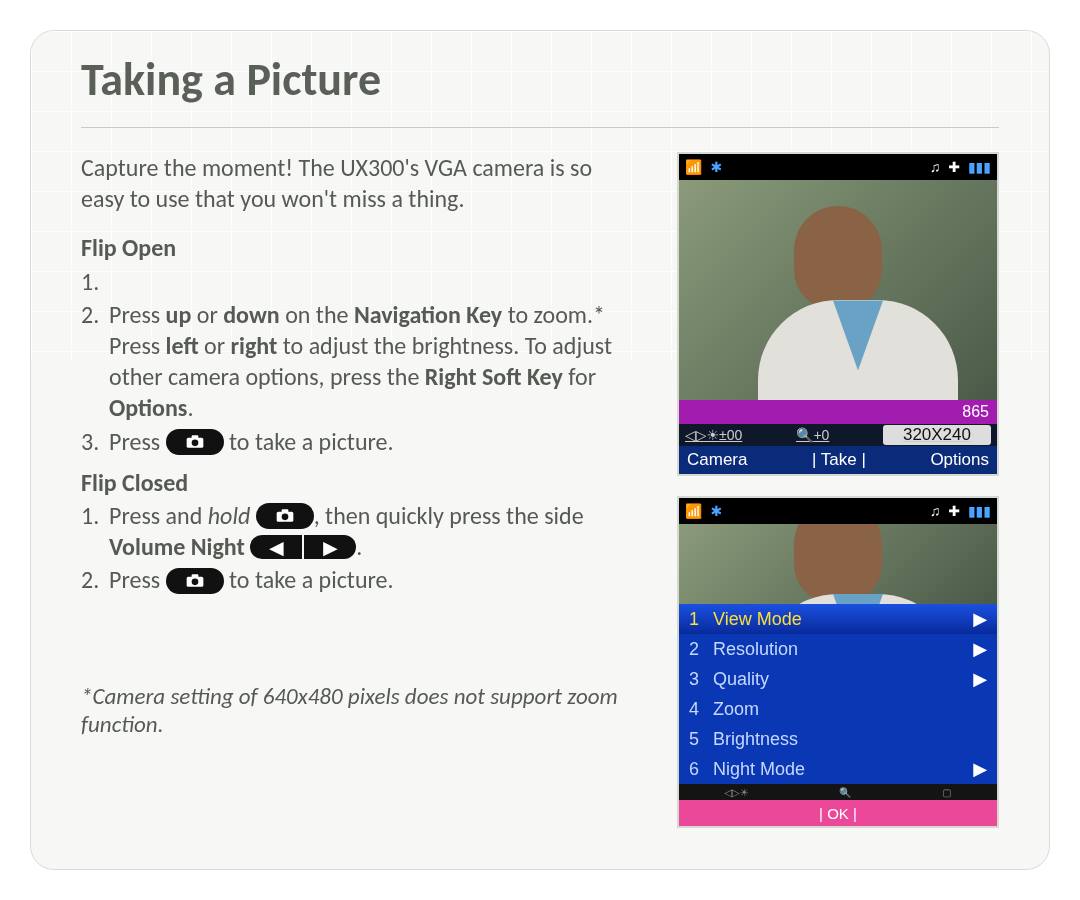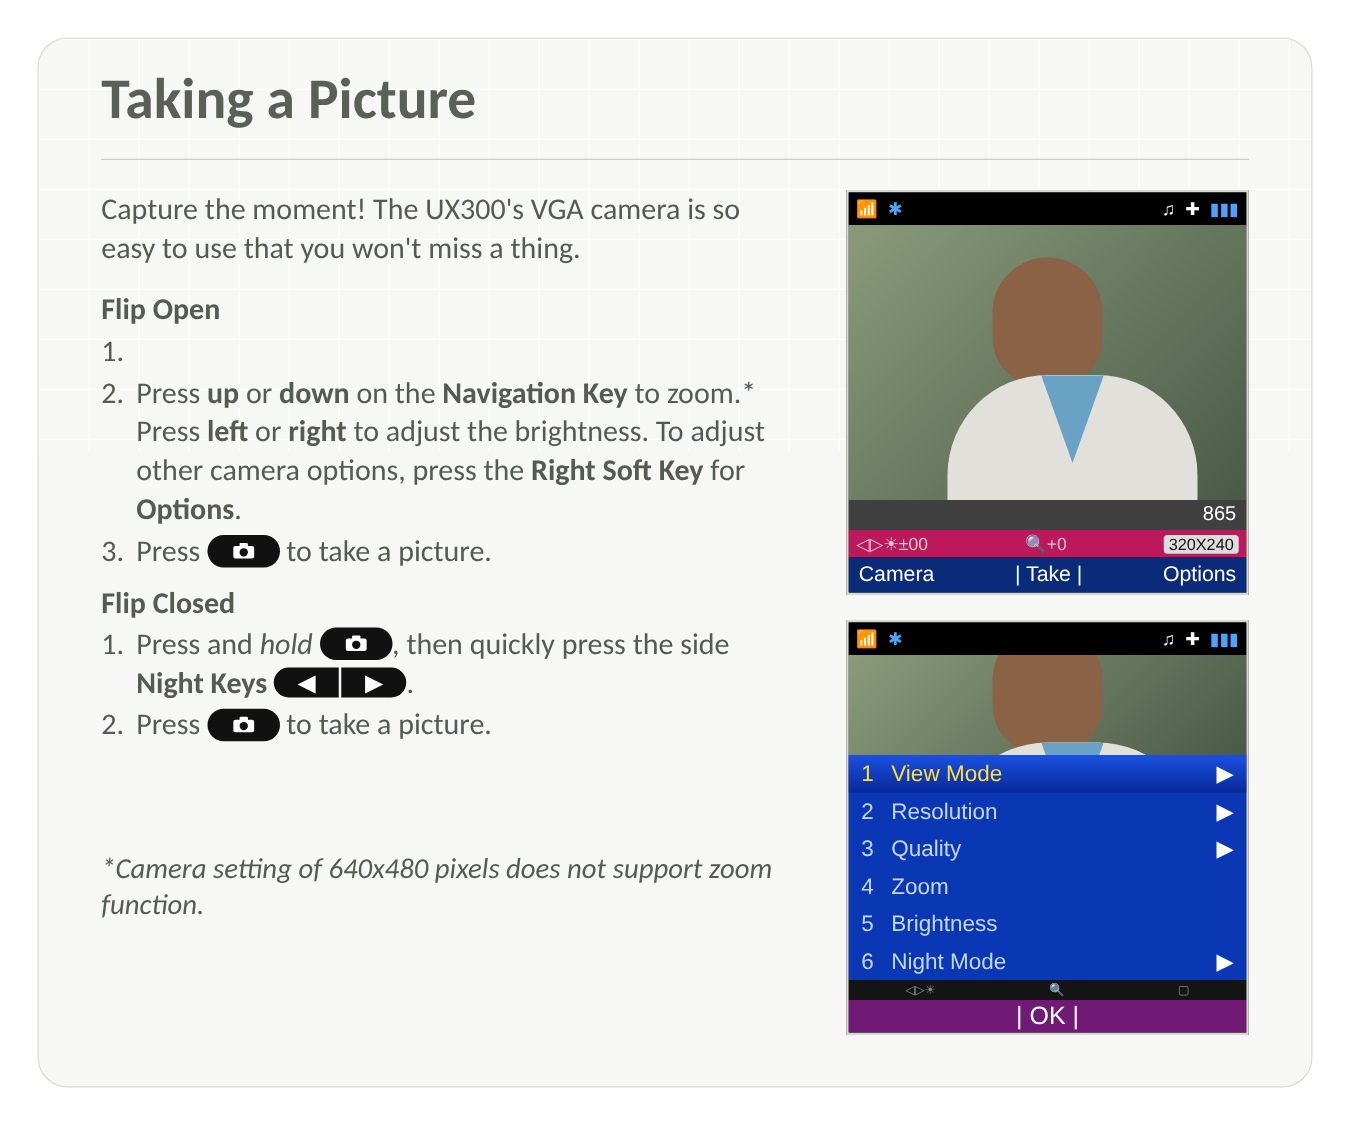--- a/index.html
+++ b/index.html
@@ -144,31 +144,31 @@
     position: relative;
   }
   .photo .collar {
     position:absolute; left:50%; top:0; transform:translateX(-50%);
     width: 50px; height: 70px; background: #6aa2c5;
     clip-path: polygon(0 0,100% 0,50% 100%);
   }
   .photo.small { height: 80px; }
   .infobar {
     height: 24px;
-    background: #404040;
+    background: #a21caf;
     display:flex; align-items:center; justify-content:flex-end;
     padding: 0 8px; font-size: 16px; color:#fff;
   }
   .infobar2 {
-    height: 22px; background:#be185d;
+    height: 22px; background:#0f172a;
     display:flex; align-items:center; justify-content:space-between;
-    padding: 0 6px; font-size: 14px; color:#ccc;
+    padding: 0 6px; font-size: 14px; color:#ccc;text-decoration:underline;
   }
   .infobar2 .res {
-    background:#ddd; color:#111; border-radius:3px; padding:0 4px; font-size:13px;
+    background:#ddd; color:#111; border-radius:3px; padding:0 20px; font-size:17px;
   }
   .softkeys {
     height: 28px;
     background: #0a2a7a;
     display:flex; align-items:center; justify-content:space-between;
     padding: 0 8px; font-size: 17px; color:#fff;
   }
   .menu {
     background: #0a37b3;
   }
@@ -188,23 +188,23 @@
     position:absolute; right:10px; color:#fff;
   }
   .infostrip {
     height: 16px;
     background: #141414;
     display:flex; align-items:center; justify-content:space-around;
     font-size: 10px; color:#888;
   }
   .ok-bar {
     height: 26px;
-    background: #701a75;
+    background: #ec4899;
     display:flex; align-items:center; justify-content:center;
-    color:#fff; font-size:20px;
+    color:#fff; font-size:15px;
   }
 </style>
 </head>
 <body>
 
 <div class="card">
   <div class="gridbg"></div>
   <h1 class="title">Taking a Picture</h1>
   <hr class="hr">
   <div class="content">
@@ -240,21 +240,21 @@
       <ol class="steps">
         <li>
           <span class="num">1.</span>
           <span>
             <span>Press and </span><span class="ital">hold</span><span> </span><span class="key-icon">
                 <svg viewBox="0 0 24 18">
                   <rect x="2" y="4" width="20" height="12" rx="2" fill="#fff"></rect>
                   <rect x="8" y="1" width="8" height="4" rx="1" fill="#fff"></rect>
                   <circle cx="12" cy="10" r="4" fill="#111"></circle>
                 </svg>
-              </span><span>, then quickly press the side </span><span class="bold">Night Keys</span><span> </span><span class="vol-keys">
+              </span><span>, then quickly press the side </span><span class="bold">Volume Night</span><span> </span><span class="vol-keys">
                 <span class="vol-key left-end">◄</span>
                 <span class="vol-key right-end">►</span>
               </span><span>.</span>
           </span>
         </li>
         <li>
           <span class="num">2.</span>
           <span>
             <span>Press </span><span class="key-icon">
                 <svg viewBox="0 0 24 18">

